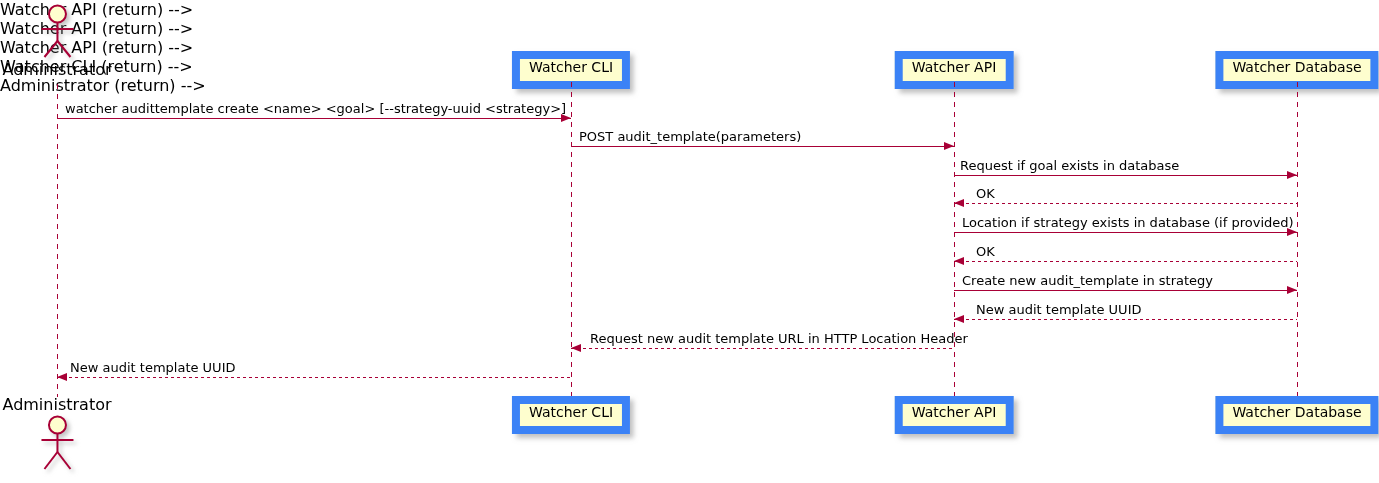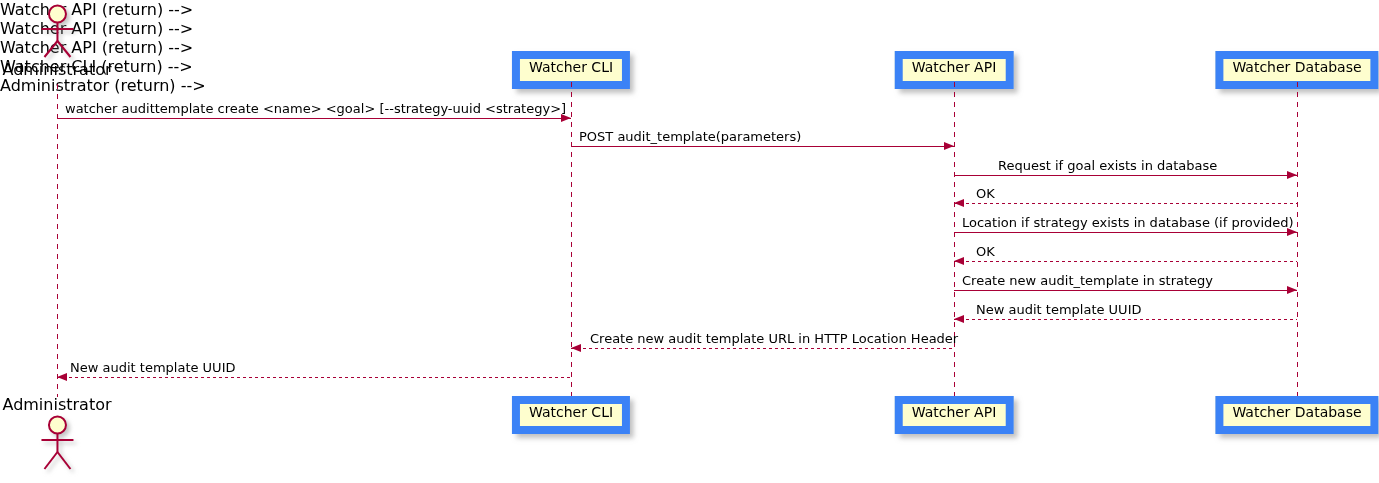--- a/index.html
+++ b/index.html
@@ -92,21 +92,21 @@
 
   
   <div>
     <div class="msg-label" style="left:579px; top:129px;">POST audit_template(parameters)</div>
     <div class="msg-line solid" style="left:571px; top:146px; width:383px;"></div>
     <div class="arrow right" style="left:944px; top:142px;"></div>
   </div>
 
   
   <div>
-    <div class="msg-label" style="left:998px; top:158px;">Request if goal exists in database</div>
+    <div class="msg-label" style="left:960px; top:158px;">Request if goal exists in database</div>
     <div class="msg-line solid" style="left:954px; top:175px; width:343px;"></div>
     <div class="arrow right" style="left:1287px; top:171px;"></div>
   </div>
 
    Watcher API (return) --&gt;
   <div>
     <div class="msg-label" style="left:976px; top:186px;">OK</div>
     <div class="msg-line dashed" style="left:954px; top:203px; width:343px;"></div>
     <div class="arrow left" style="left:954px; top:199px;"></div>
   </div>
@@ -134,21 +134,21 @@
 
    Watcher API (return) --&gt;
   <div>
     <div class="msg-label" style="left:976px; top:302px;">New audit template UUID</div>
     <div class="msg-line dashed" style="left:954px; top:319px; width:343px;"></div>
     <div class="arrow left" style="left:954px; top:315px;"></div>
   </div>
 
    Watcher CLI (return) --&gt;
   <div>
-    <div class="msg-label" style="left:590px; top:331px;">Create new audit template URL in HTTP Location Header</div>
+    <div class="msg-label" style="left:590px; top:331px;">Request new audit template URL in HTTP Location Header</div>
     <div class="msg-line dashed" style="left:571px; top:348px; width:383px;"></div>
     <div class="arrow left" style="left:571px; top:344px;"></div>
   </div>
 
    Administrator (return) --&gt;
   <div>
     <div class="msg-label" style="left:70px; top:360px;">New audit template UUID</div>
     <div class="msg-line dashed" style="left:57px; top:377px; width:514px;"></div>
     <div class="arrow left" style="left:57px; top:373px;"></div>
   </div>

